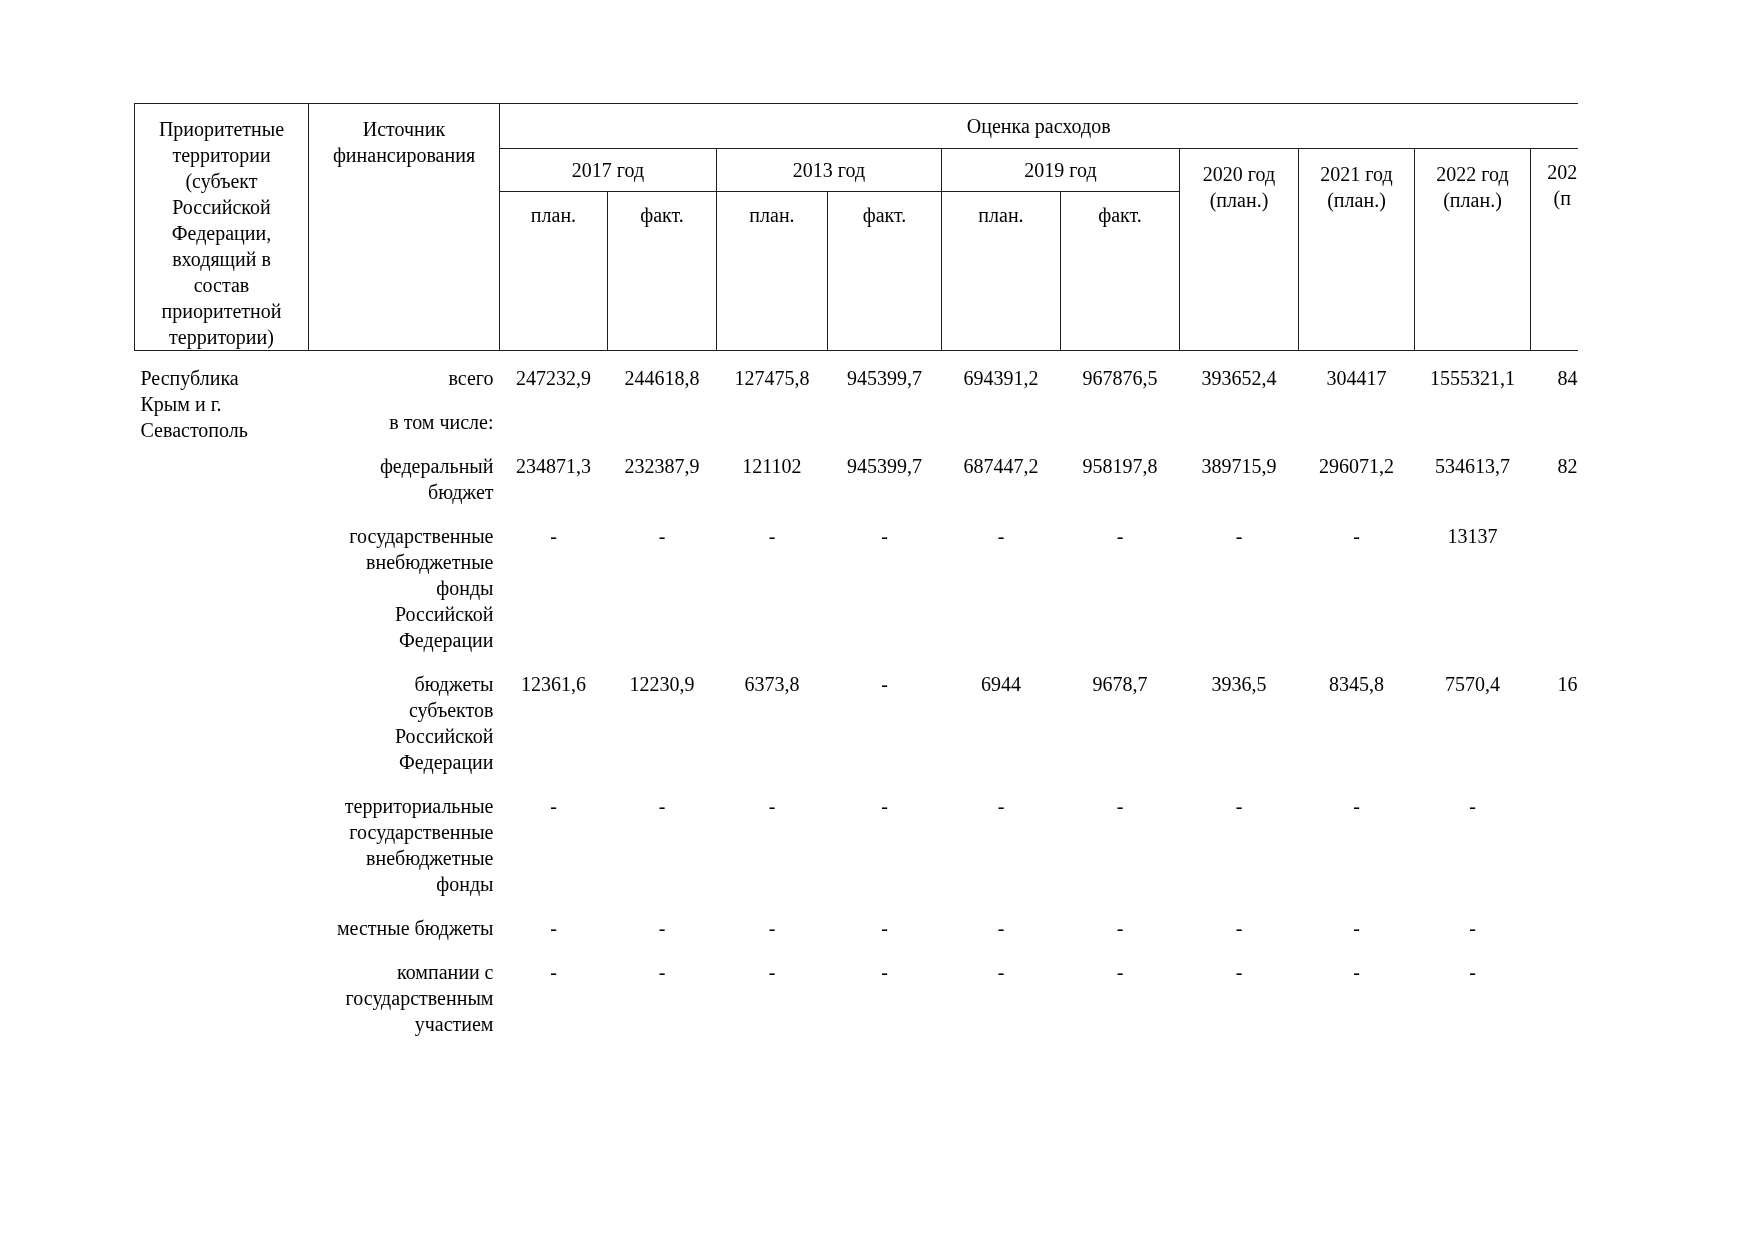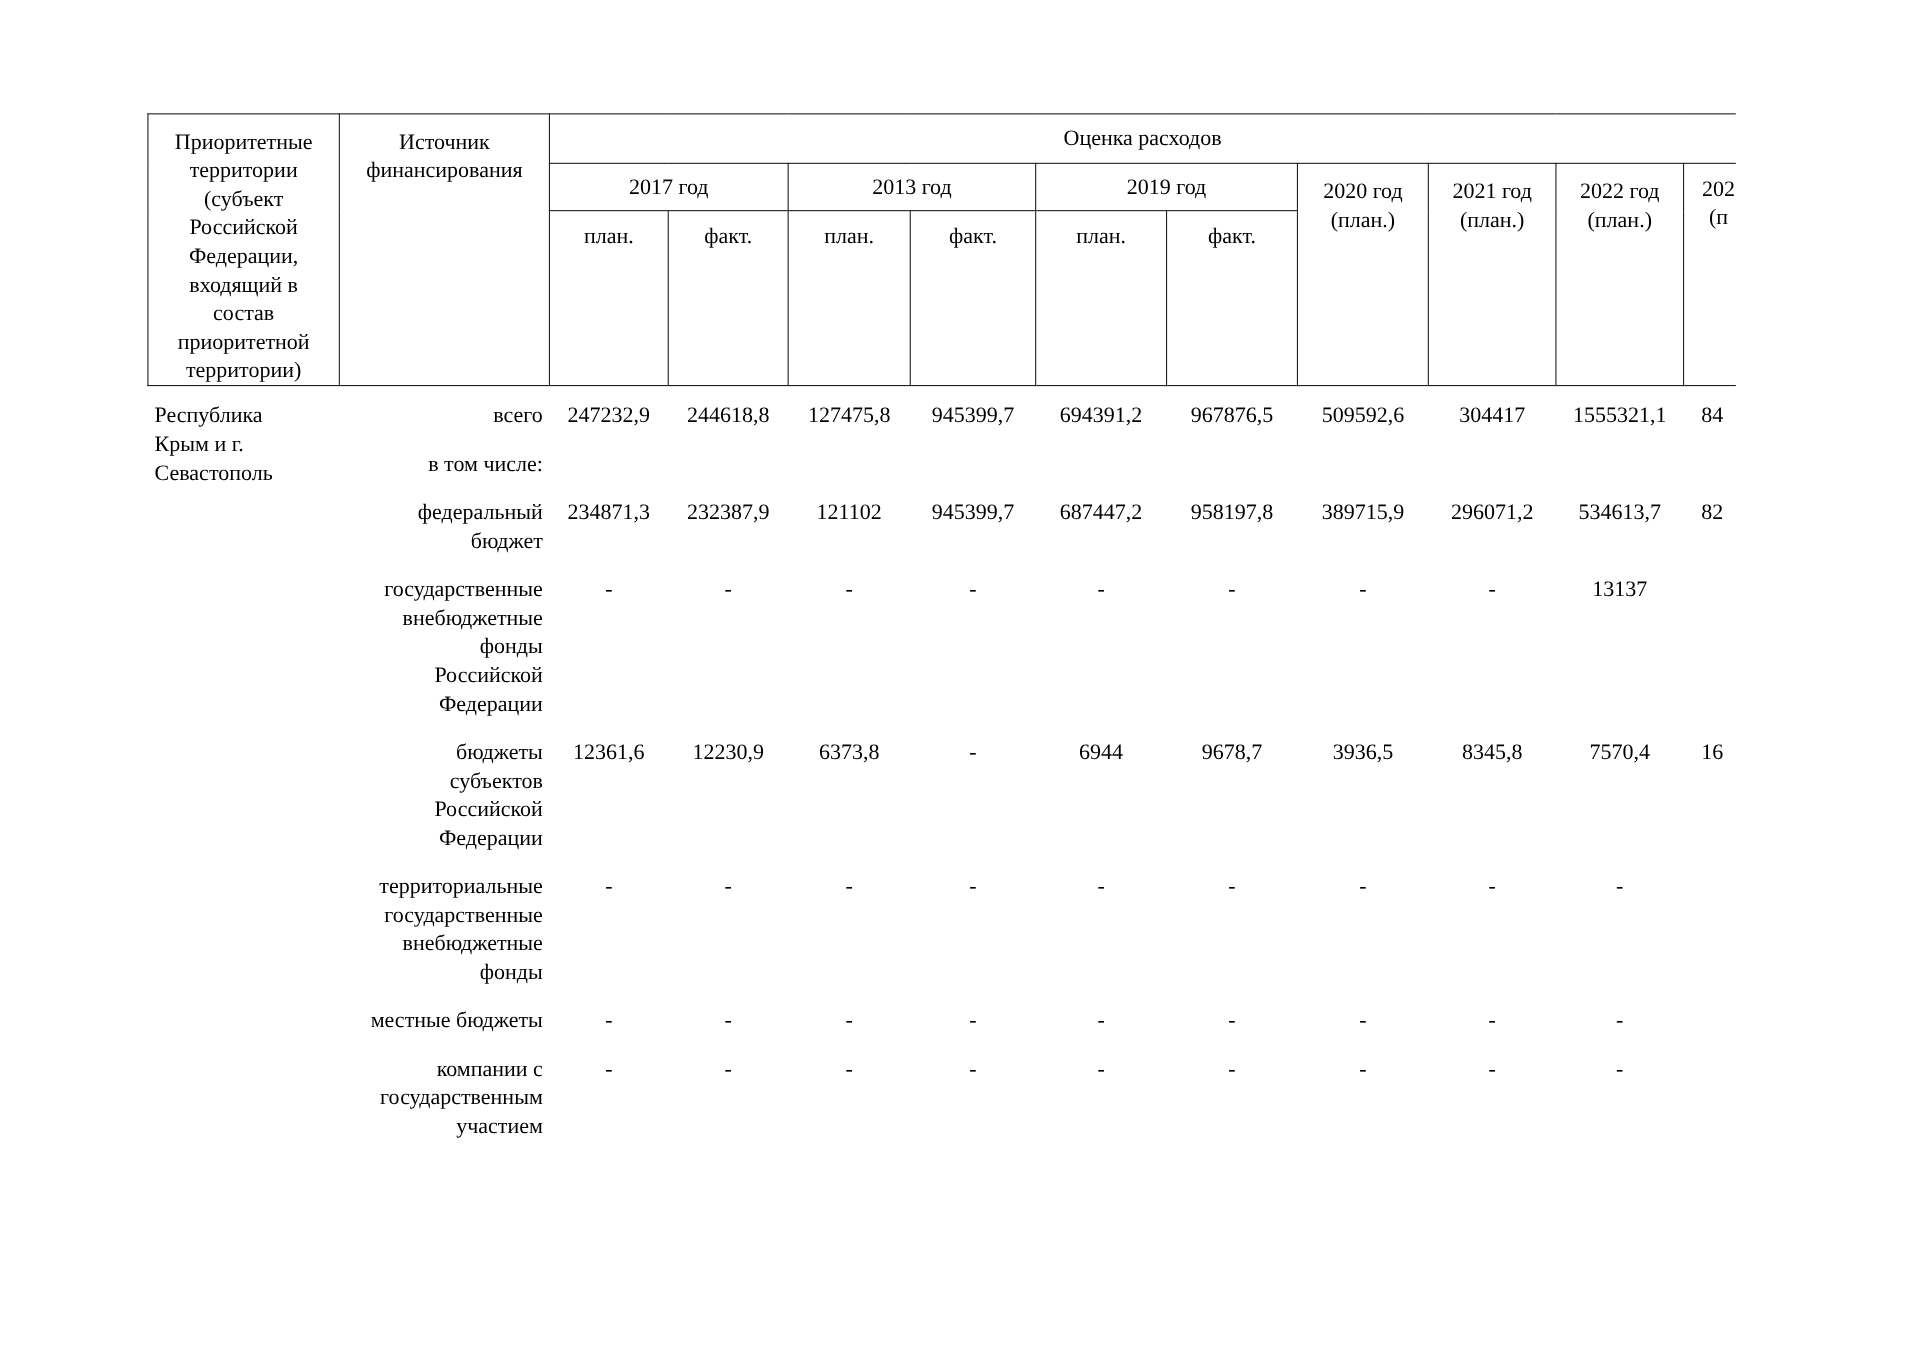--- a/index.html
+++ b/index.html
@@ -46,21 +46,21 @@
     text-align: center;
     padding-left: 16px;
     padding-top: 10px;
   }
 
   tbody td { border: none; padding-bottom: 18px; }
   tbody tr.first td { padding-top: 14px; }
   .td-territory { text-align: left; padding-left: 6px; padding-right: 8px; }
   .td-source { text-align: right; padding-left: 9px; padding-right: 6px; }
   .td-val { text-align: center; }
-  .td-clipped { text-align: left; padding-left: 16px; }
+  .td-clipped { text-align: right; padding-left: 16px; }
 </style>
 </head>
 <body>
 
 <div class="page">
   <table class="expenses">
     <colgroup>
       <col style="width:174px">
       <col style="width:191px">
       <col style="width:108px">
@@ -116,21 +116,21 @@
         <td rowspan="8" class="td-territory">Республика
 Крым и г.
 Севастополь</td>
         <td class="td-source">всего</td>
         <td class="td-val">247232,9</td>
         <td class="td-val">244618,8</td>
         <td class="td-val">127475,8</td>
         <td class="td-val">945399,7</td>
         <td class="td-val">694391,2</td>
         <td class="td-val">967876,5</td>
-        <td class="td-val">509592,6</td>
+        <td class="td-val">393652,4</td>
         <td class="td-val">304417</td>
         <td class="td-val">1555321,1</td>
         <td class="td-val td-clipped">84</td>
       </tr>
       <tr>
         <td class="td-source">в том числе:</td>
         <td class="td-val"></td>
         <td class="td-val"></td>
         <td class="td-val"></td>
         <td class="td-val"></td>

